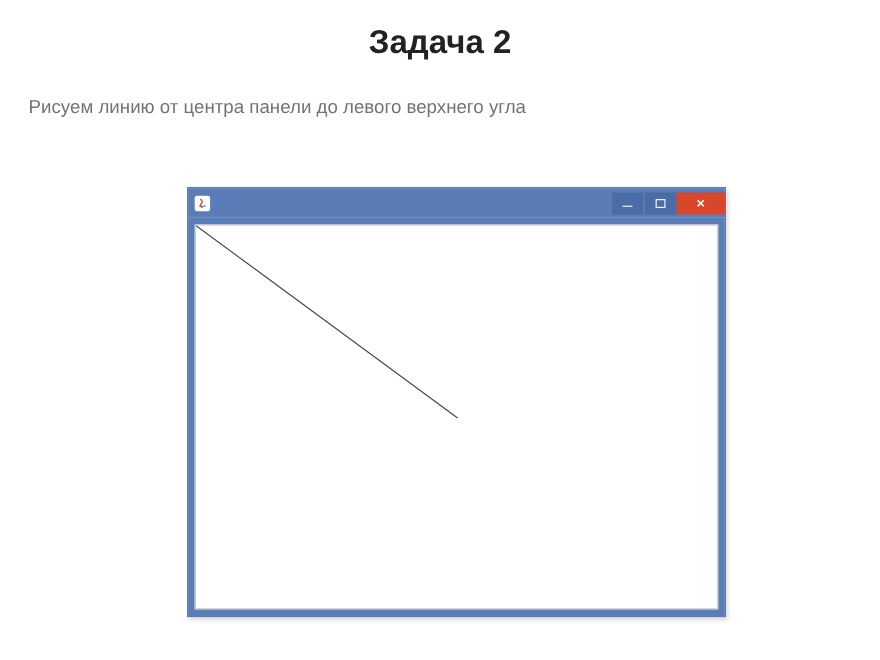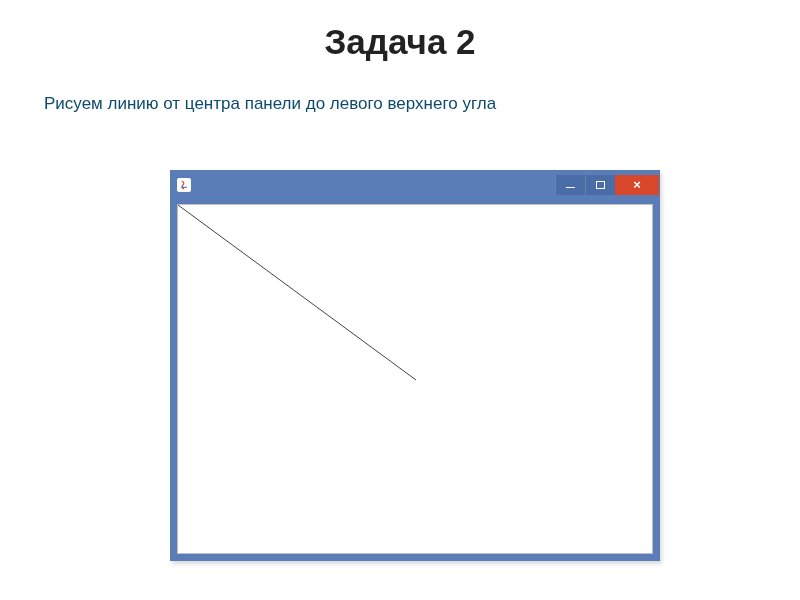--- a/index.html
+++ b/index.html
@@ -5,29 +5,29 @@
     * { box-sizing: border-box; margin: 0; padding: 0; }
     body {
       width: 800px;
       height: 600px;
       background: #fff;
       font-family: Arial, sans-serif;
       position: relative;
     }
     .slide-title {
       text-align: center;
-      font-size: 35px;
+      font-size: 30px;
       font-weight: bold;
       color: #222;
       padding-top: 22px;
     }
     .description {
       font-size: 17px;
-      color: #0c4a6e;
-      padding-left: 44px;
+      color: #737373;
+      padding-left: 26px;
       padding-top: 32px;
     }
     .window-wrap {
       position: absolute;
       left: 170px;
       top: 170px;
       box-shadow: 2px 3px 4px rgba(0,0,0,0.15);
     }
     .window {
       width: 490px;

